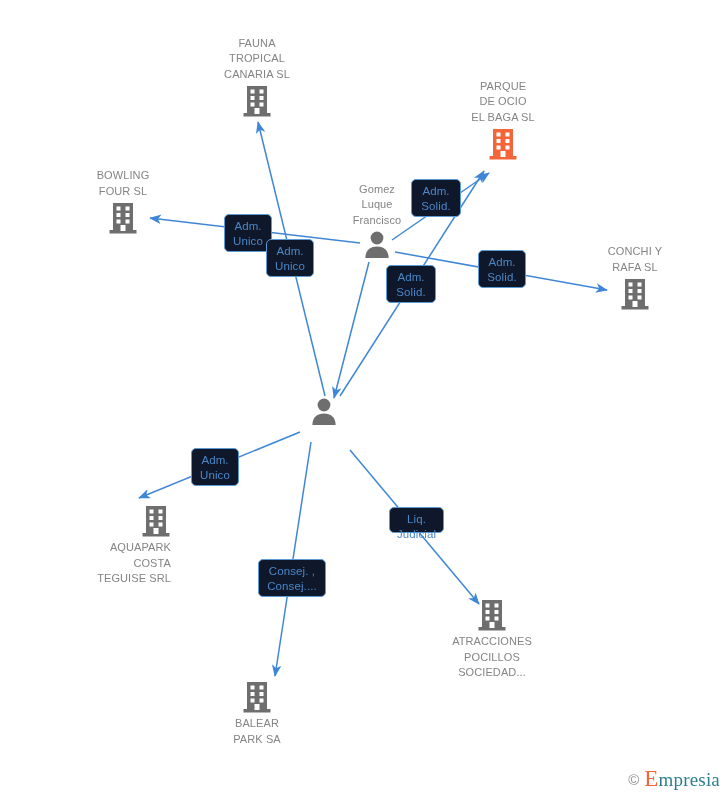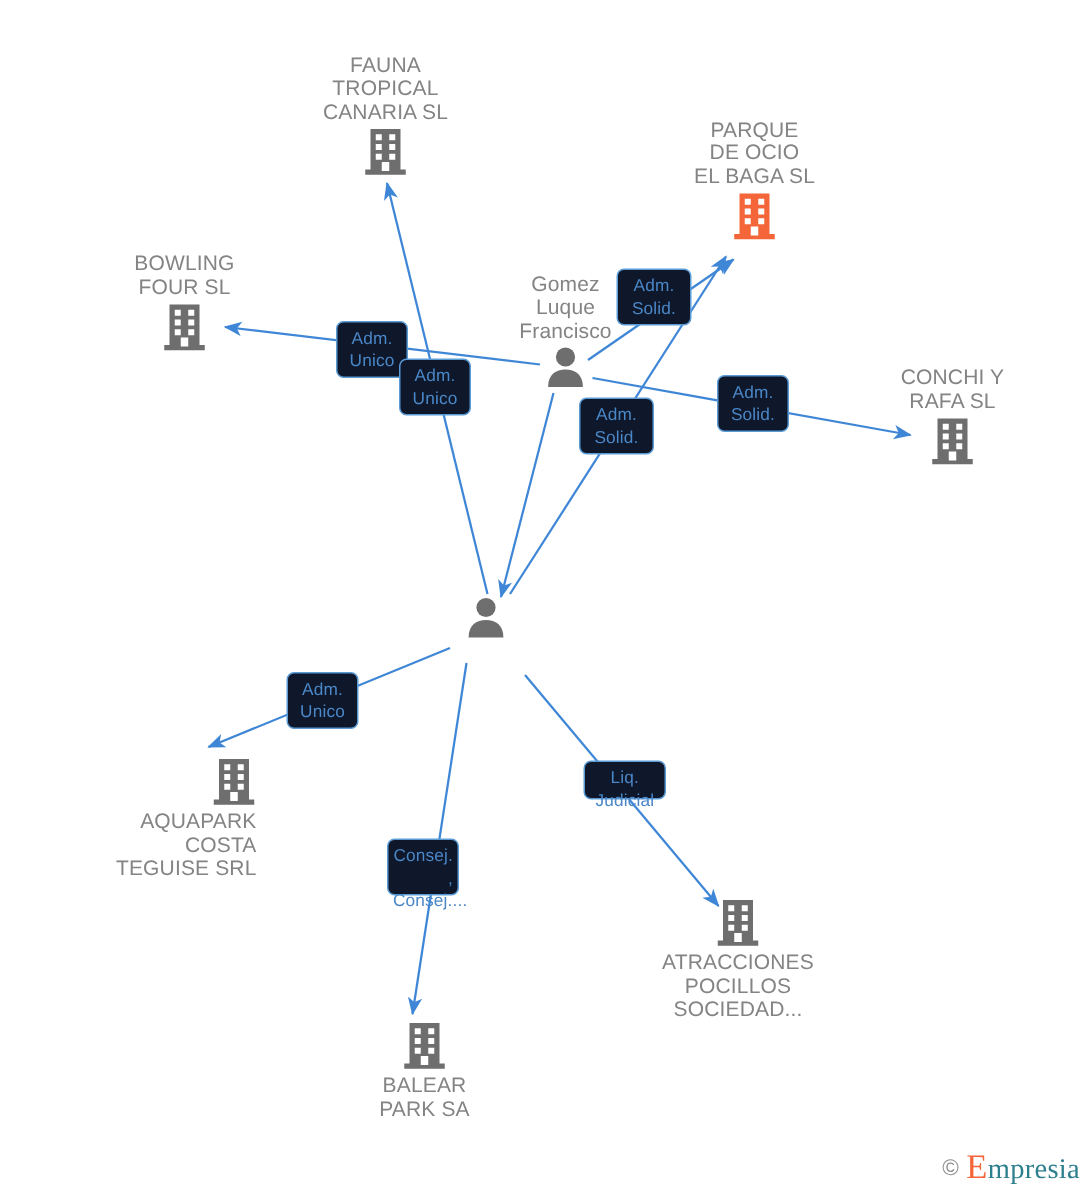--- a/index.html
+++ b/index.html
@@ -21,21 +21,21 @@
     width: 728px;
     height: 795px;
   }
   .node {
     position: absolute;
     text-align: center;
     width: 140px;
     margin-left: -70px;
   }
   .node-label {
-    font-size: 14px;
+    font-size: 11px;
     line-height: 15.5px;
     color: #848484;
     white-space: pre-line;
     letter-spacing: .1px;
   }
   .node-icon {
     line-height: 0;
     display: block;
   }
   .node-icon svg { display: inline-block; }
@@ -208,21 +208,21 @@
           <rect x="8.5" y="12" width="4" height="4" fill="#fff"></rect>
           <rect x="17.5" y="12" width="4" height="4" fill="#fff"></rect>
           <rect x="8.5" y="18.5" width="4" height="4" fill="#fff"></rect>
           <rect x="17.5" y="18.5" width="4" height="4" fill="#fff"></rect>
           <rect x="12.5" y="24" width="5" height="6" fill="#fff"></rect>
         </svg></div>
       <div class="node-label">ATRACCIONES
 POCILLOS
 SOCIEDAD...</div>
     </div>
-    <div class="node company-below" style="left: 283px; top: 680px;">
+    <div class="node company-below" style="left: 257px; top: 680px;">
       <div class="node-icon"><svg width="30" height="34" viewBox="0 0 30 34">
           <rect x="5" y="2" width="20" height="28" fill="#6e6e6e"></rect>
           <rect x="1.5" y="29" width="27" height="3.5" fill="#6e6e6e"></rect>
           <rect x="8.5" y="5.5" width="4" height="4" fill="#fff"></rect>
           <rect x="17.5" y="5.5" width="4" height="4" fill="#fff"></rect>
           <rect x="8.5" y="12" width="4" height="4" fill="#fff"></rect>
           <rect x="17.5" y="12" width="4" height="4" fill="#fff"></rect>
           <rect x="8.5" y="18.5" width="4" height="4" fill="#fff"></rect>
           <rect x="17.5" y="18.5" width="4" height="4" fill="#fff"></rect>
           <rect x="12.5" y="24" width="5" height="6" fill="#fff"></rect>
@@ -237,21 +237,21 @@
     <div class="edge-label" style="left: 224px; top: 214px; width: 48px; height: 38px;">Adm.
 Unico</div>
     <div class="edge-label" style="left: 478px; top: 250px; width: 48px; height: 38px;">Adm.
 Solid.</div>
     <div class="edge-label" style="left: 386px; top: 265px; width: 50px; height: 38px;">Adm.
 Solid.</div>
     <div class="edge-label" style="left: 266px; top: 239px; width: 48px; height: 38px;">Adm.
 Unico</div>
     <div class="edge-label" style="left: 191px; top: 448px; width: 48px; height: 38px;">Adm.
 Unico</div>
-    <div class="edge-label" style="left: 258px; top: 559px; width: 48px; height: 38px; text-align: right;">Consej. ,
+    <div class="edge-label" style="left: 258px; top: 559px; width: 68px; height: 38px;">Consej. ,
 Consej....</div>
     <div class="edge-label" style="left: 389px; top: 507px; width: 55px; height: 26px;">Liq.
 Judicial</div>
   </div>
 
 <div class="watermark">
   <span class="copy">©</span>
   <span class="brand"><span class="cap">E</span><span>mpresia</span></span>
 </div>
 

